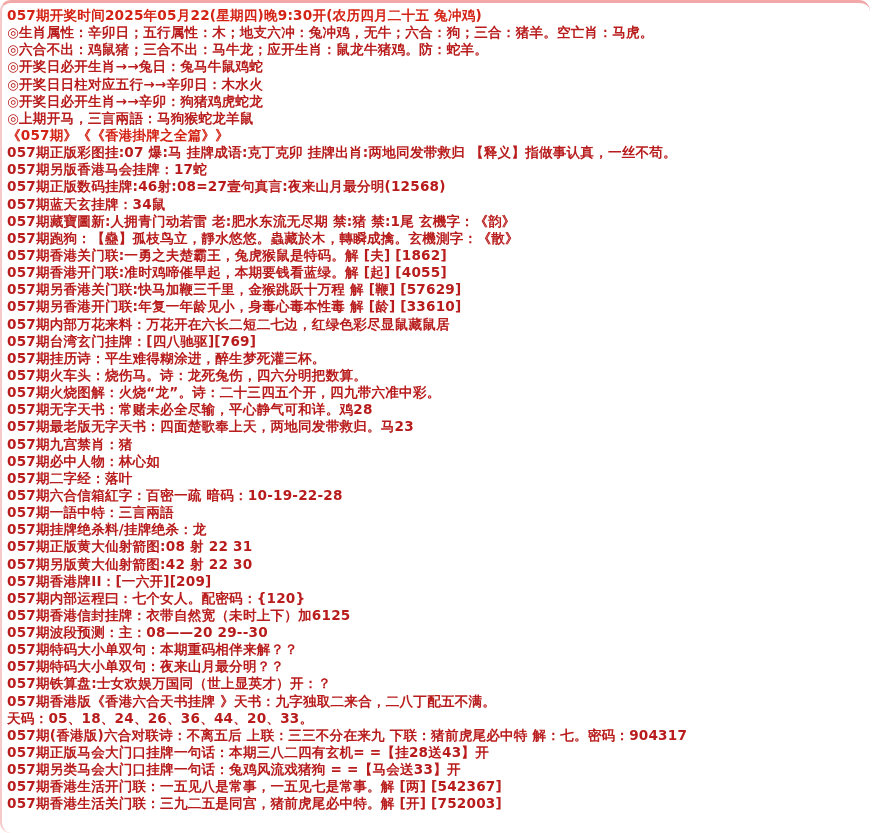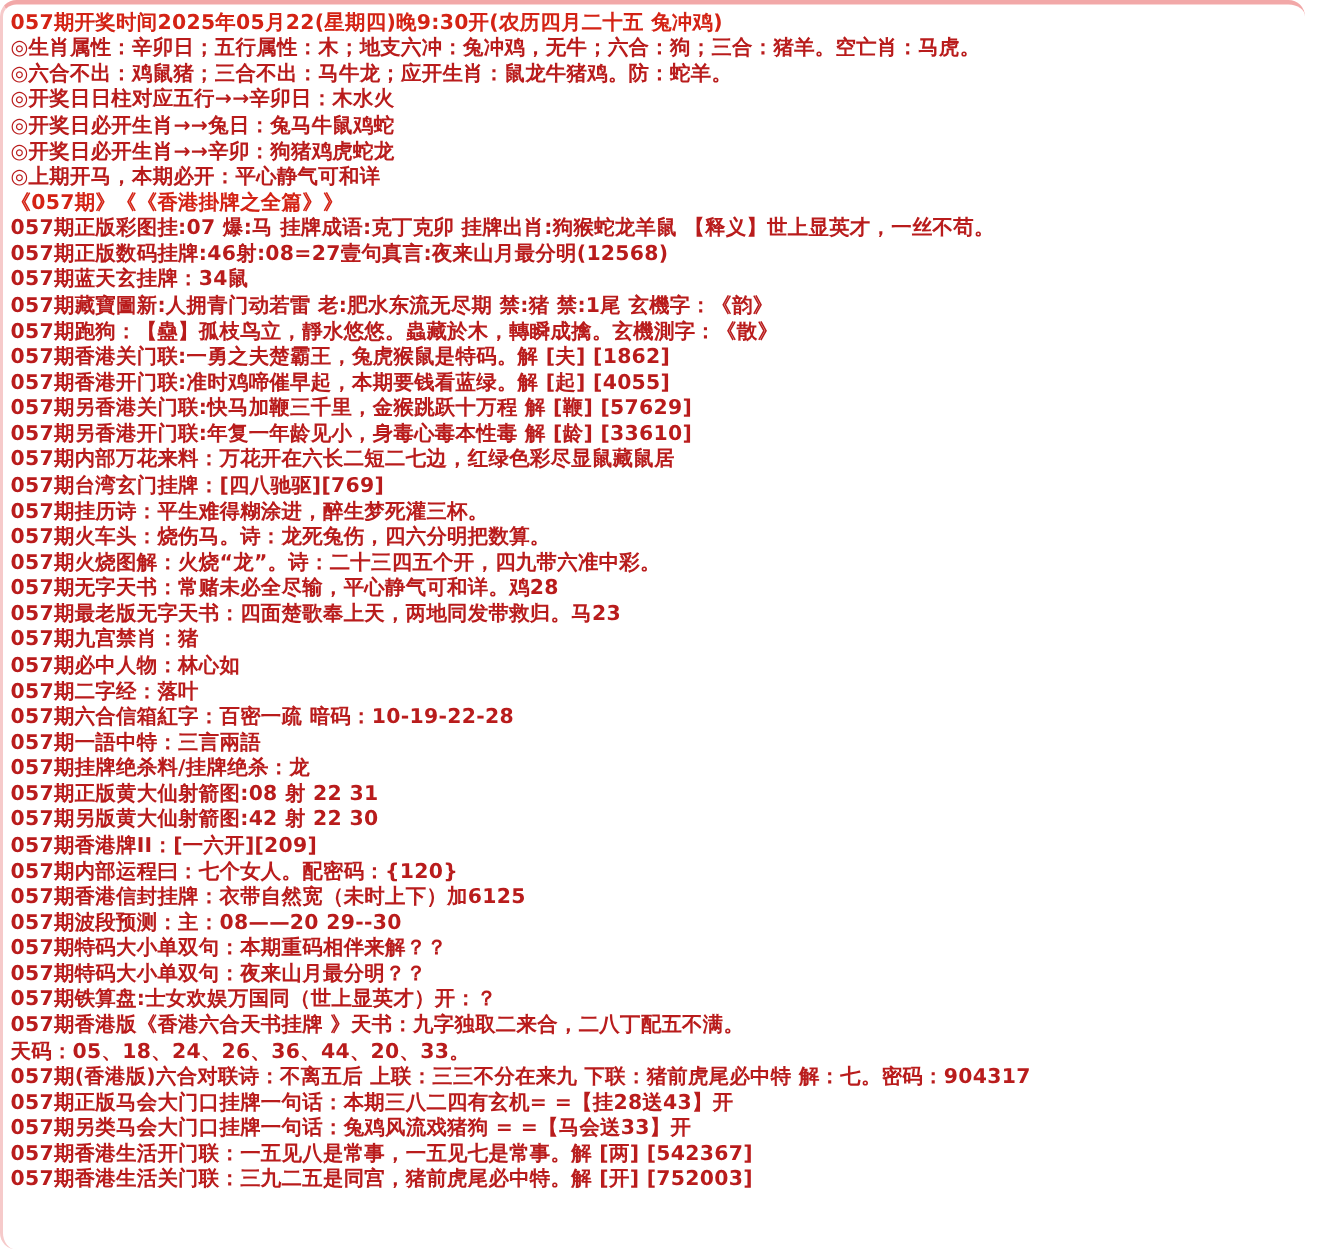--- a/index.html
+++ b/index.html
@@ -39,26 +39,27 @@
   }
 </style>
 </head>
 <body>
 
 <div class="page">
   <div>
       <div class="line red">057期开奖时间2025年05月22(星期四)晚9:30开(农历四月二十五 兔冲鸡)</div>
       <div class="line">◎生肖属性：辛卯日；五行属性：木；地支六冲：兔冲鸡，无牛；六合：狗；三合：猪羊。空亡肖：马虎。</div>
       <div class="line">◎六合不出：鸡鼠猪；三合不出：马牛龙；应开生肖：鼠龙牛猪鸡。防：蛇羊。</div>
+      <div class="line">◎开奖日必开生肖→→兔日：兔马牛鼠鸡蛇</div>
       <div class="line">◎开奖日日柱对应五行→→辛卯日：木水火</div>
-      <div class="line">◎开奖日必开生肖→→兔日：兔马牛鼠鸡蛇</div>
       <div class="line">◎开奖日必开生肖→→辛卯：狗猪鸡虎蛇龙</div>
-      <div class="line">◎上期开马，本期必开：平心静气可和详</div>
+      <div class="line">◎上期开马，三言兩語：马狗猴蛇龙羊鼠</div>
       <div class="line red">《057期》《《香港掛牌之全篇》》</div>
-      <div class="line">057期正版彩图挂:07 爆:马 挂牌成语:克丁克卯 挂牌出肖:狗猴蛇龙羊鼠 【释义】世上显英才，一丝不苟。</div>
+      <div class="line">057期正版彩图挂:07 爆:马 挂牌成语:克丁克卯 挂牌出肖:两地同发带救归 【释义】指做事认真，一丝不苟。</div>
+      <div class="line">057期另版香港马会挂牌：17蛇</div>
       <div class="line">057期正版数码挂牌:46射:08=27壹句真言:夜来山月最分明(12568)</div>
       <div class="line">057期蓝天玄挂牌：34鼠</div>
       <div class="line">057期藏寶圖新:人拥青门动若雷 老:肥水东流无尽期 禁:猪 禁:1尾 玄機字：《韵》</div>
       <div class="line">057期跑狗：【蠱】孤枝鸟立，靜水悠悠。蟲藏於木，轉瞬成擒。玄機測字：《散》</div>
       <div class="line">057期香港关门联:一勇之夫楚霸王，兔虎猴鼠是特码。解 [夫] [1862]</div>
       <div class="line">057期香港开门联:准时鸡啼催早起，本期要钱看蓝绿。解 [起] [4055]</div>
       <div class="line">057期另香港关门联:快马加鞭三千里，金猴跳跃十万程 解 [鞭] [57629]</div>
       <div class="line">057期另香港开门联:年复一年龄见小，身毒心毒本性毒 解 [龄] [33610]</div>
       <div class="line">057期内部万花来料：万花开在六长二短二七边，红绿色彩尽显鼠藏鼠居</div>
       <div class="line">057期台湾玄门挂牌：[四八驰驱][769]</div>

